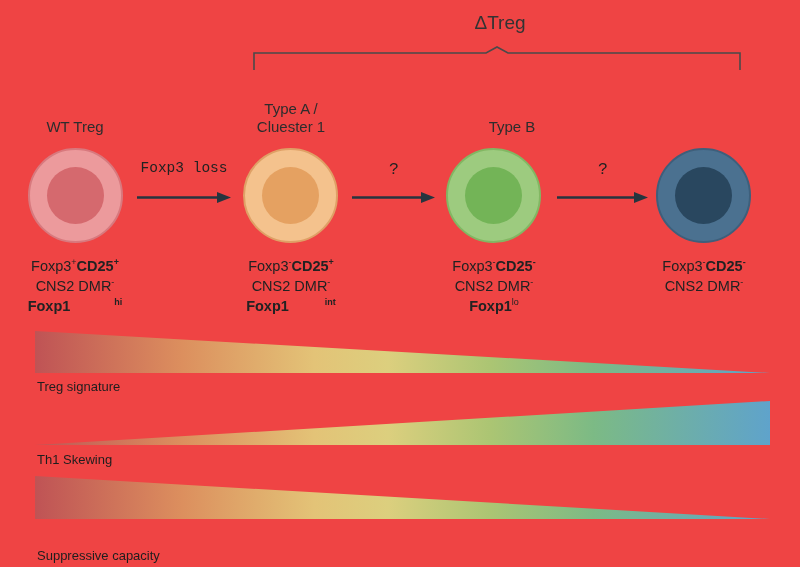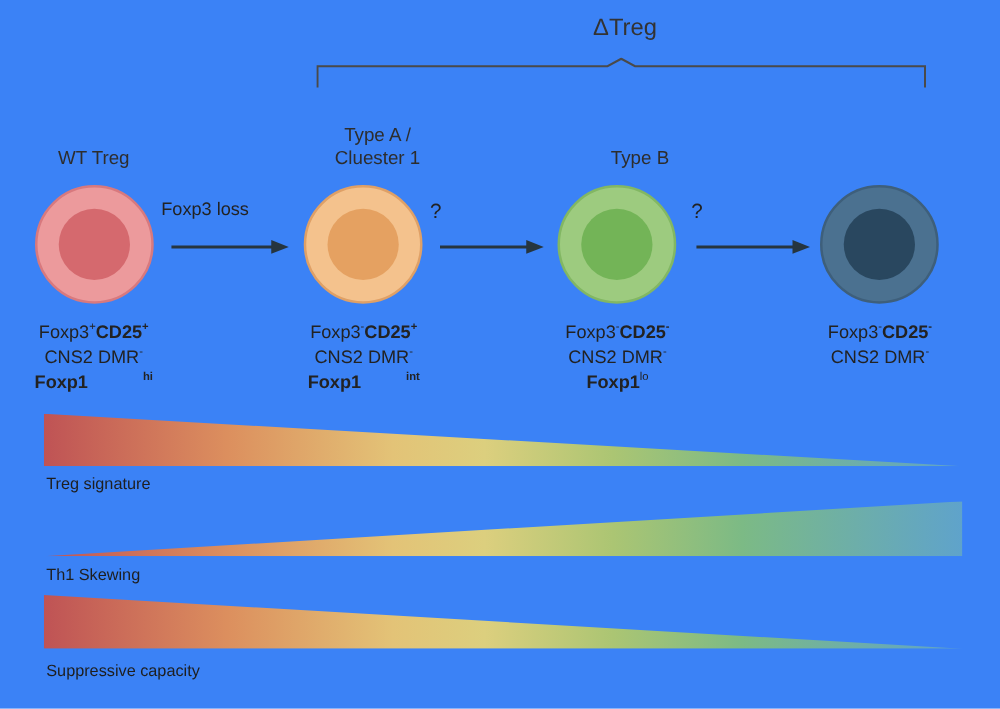--- a/index.html
+++ b/index.html
@@ -1,17 +1,17 @@
 <!DOCTYPE html>
 <html><head>
 <meta charset="utf-8">
 <style>
   html,body { margin:0; padding:0; background:#ffffff; }
   .canvas {
-    position:relative; width:800px; height:567px; background:#3b82f6;
+    position:relative; width:800px; height:567px; background:#ef4444;
     font-family:"Liberation Sans", sans-serif; color:#2b2b2b; overflow:hidden;
   }
   .delta-label { position:absolute; left:427px; top:12px; width:146px; text-align:center; font-size:19px; color:#333; }
   .bracket { position:absolute; left:253px; top:46px; }
 
   .cell-title {
     position:absolute; top:92px; width:160px; height:44px;
     display:flex; align-items:flex-end; justify-content:center;
     text-align:center; font-size:15px; line-height:1.2; white-space:pre-line; color:#2d2d2d;
   }
@@ -20,21 +20,21 @@
     border:2px solid transparent; box-sizing:border-box;
     display:flex; align-items:center; justify-content:center;
   }
   .cell-nucleus { width:57px; height:57px; border-radius:50%; }
 
   .markers { position:absolute; top:256px; width:160px; text-align:center; font-size:14.5px; line-height:20px; color:#222; }
   .markers .mline { min-height:20px; }
   .markers sup { font-size:0.62em; line-height:0; }
 
   .arrow { position:absolute; }
-  .arrow-label { position:absolute; font-size:14.5px; color:#222; }
+  .arrow-label { position:absolute; text-align:center; font-size:14.5px; color:#222;font-family:Liberation Mono, monospace; }
   .arrow-label--q { font-size:16.5px; }
 
   .wedge { position:absolute; left:35px; width:735px; }
   .wedge--taper-right { clip-path: polygon(0 0, 100% 100%, 0 100%); }
   .wedge--taper-left  { clip-path: polygon(100% 0, 100% 100%, 0 100%); }
   .wedge-label { position:absolute; left:37px; font-size:13px; color:#1e1e1e; }
 </style>
 </head>
 <body>
 
@@ -54,21 +54,21 @@
     <div class="mline"><span>CNS2 DMR</span><sup>-</sup></div>
     <div class="mline"><span style="font-weight: 700;">Foxp1</span><sup style="font-weight: 700; padding-left: 44px;">hi</sup></div>
   </div>
 
   <div class="arrow-label" style="left:129px; top:160px; width:110px">Foxp3 loss</div>
   <svg class="arrow" style="left:137px; top:190px" width="95" height="15" viewBox="0 0 95 15">
     <line x1="0" y1="7.5" x2="81" y2="7.5" stroke-width="2.4" stroke="#26353F"></line>
     <polygon points="80,2 94,7.5 80,13" fill="#26353F"></polygon>
   </svg>
 
-  <div class="cell-title" style="left:222px">Type A /
+  <div class="cell-title" style="left:211px">Type A /
 Cluester 1</div>
   <div class="cell-circle" style="left: 243px; background: rgb(244, 194, 141); border-color: rgb(223, 160, 102);">
     <div class="cell-nucleus" style="background: rgb(229, 161, 97);"></div>
   </div>
   <div class="markers" style="left:211px">
     <div class="mline"><span>Foxp3</span><sup>-</sup><span style="font-weight: 700;">CD25</span><sup style="font-weight: 700;">+</sup></div>
     <div class="mline"><span>CNS2 DMR</span><sup>-</sup></div>
     <div class="mline"><span style="font-weight: 700;">Foxp1</span><sup style="font-weight: 700; margin-left: 36px;">int</sup></div>
   </div>
 
@@ -102,15 +102,15 @@
     <div class="mline"><span>CNS2 DMR</span><sup>-</sup></div>
   </div>
 
   <div class="wedge wedge--taper-right" style="top: 331px; height: 42px; background: linear-gradient(90deg, rgb(191, 83, 85) 0%, rgb(220, 143, 94) 20%, rgb(227, 195, 119) 38%, rgb(220, 207, 126) 48%, rgb(171, 197, 115) 62%, rgb(124, 186, 133) 76%, rgb(95, 163, 203) 100%);"></div>
   <div class="wedge-label" style="top:379px">Treg signature</div>
 
   <div class="wedge wedge--taper-left" style="top: 401px; height: 44px; background: linear-gradient(90deg, rgb(191, 83, 85) 0%, rgb(220, 143, 94) 20%, rgb(227, 195, 119) 38%, rgb(220, 207, 126) 48%, rgb(171, 197, 115) 62%, rgb(124, 186, 133) 76%, rgb(95, 163, 203) 100%);"></div>
   <div class="wedge-label" style="top:452px">Th1 Skewing</div>
 
   <div class="wedge wedge--taper-right" style="top: 476px; height: 43px; background: linear-gradient(90deg, rgb(191, 83, 85) 0%, rgb(220, 143, 94) 20%, rgb(227, 195, 119) 38%, rgb(220, 207, 126) 48%, rgb(171, 197, 115) 62%, rgb(124, 186, 133) 76%, rgb(95, 163, 203) 100%);"></div>
-  <div class="wedge-label" style="top:529px">Suppressive capacity</div>
+  <div class="wedge-label" style="top:548px">Suppressive capacity</div>
 
 </div>
 
 </body></html>

